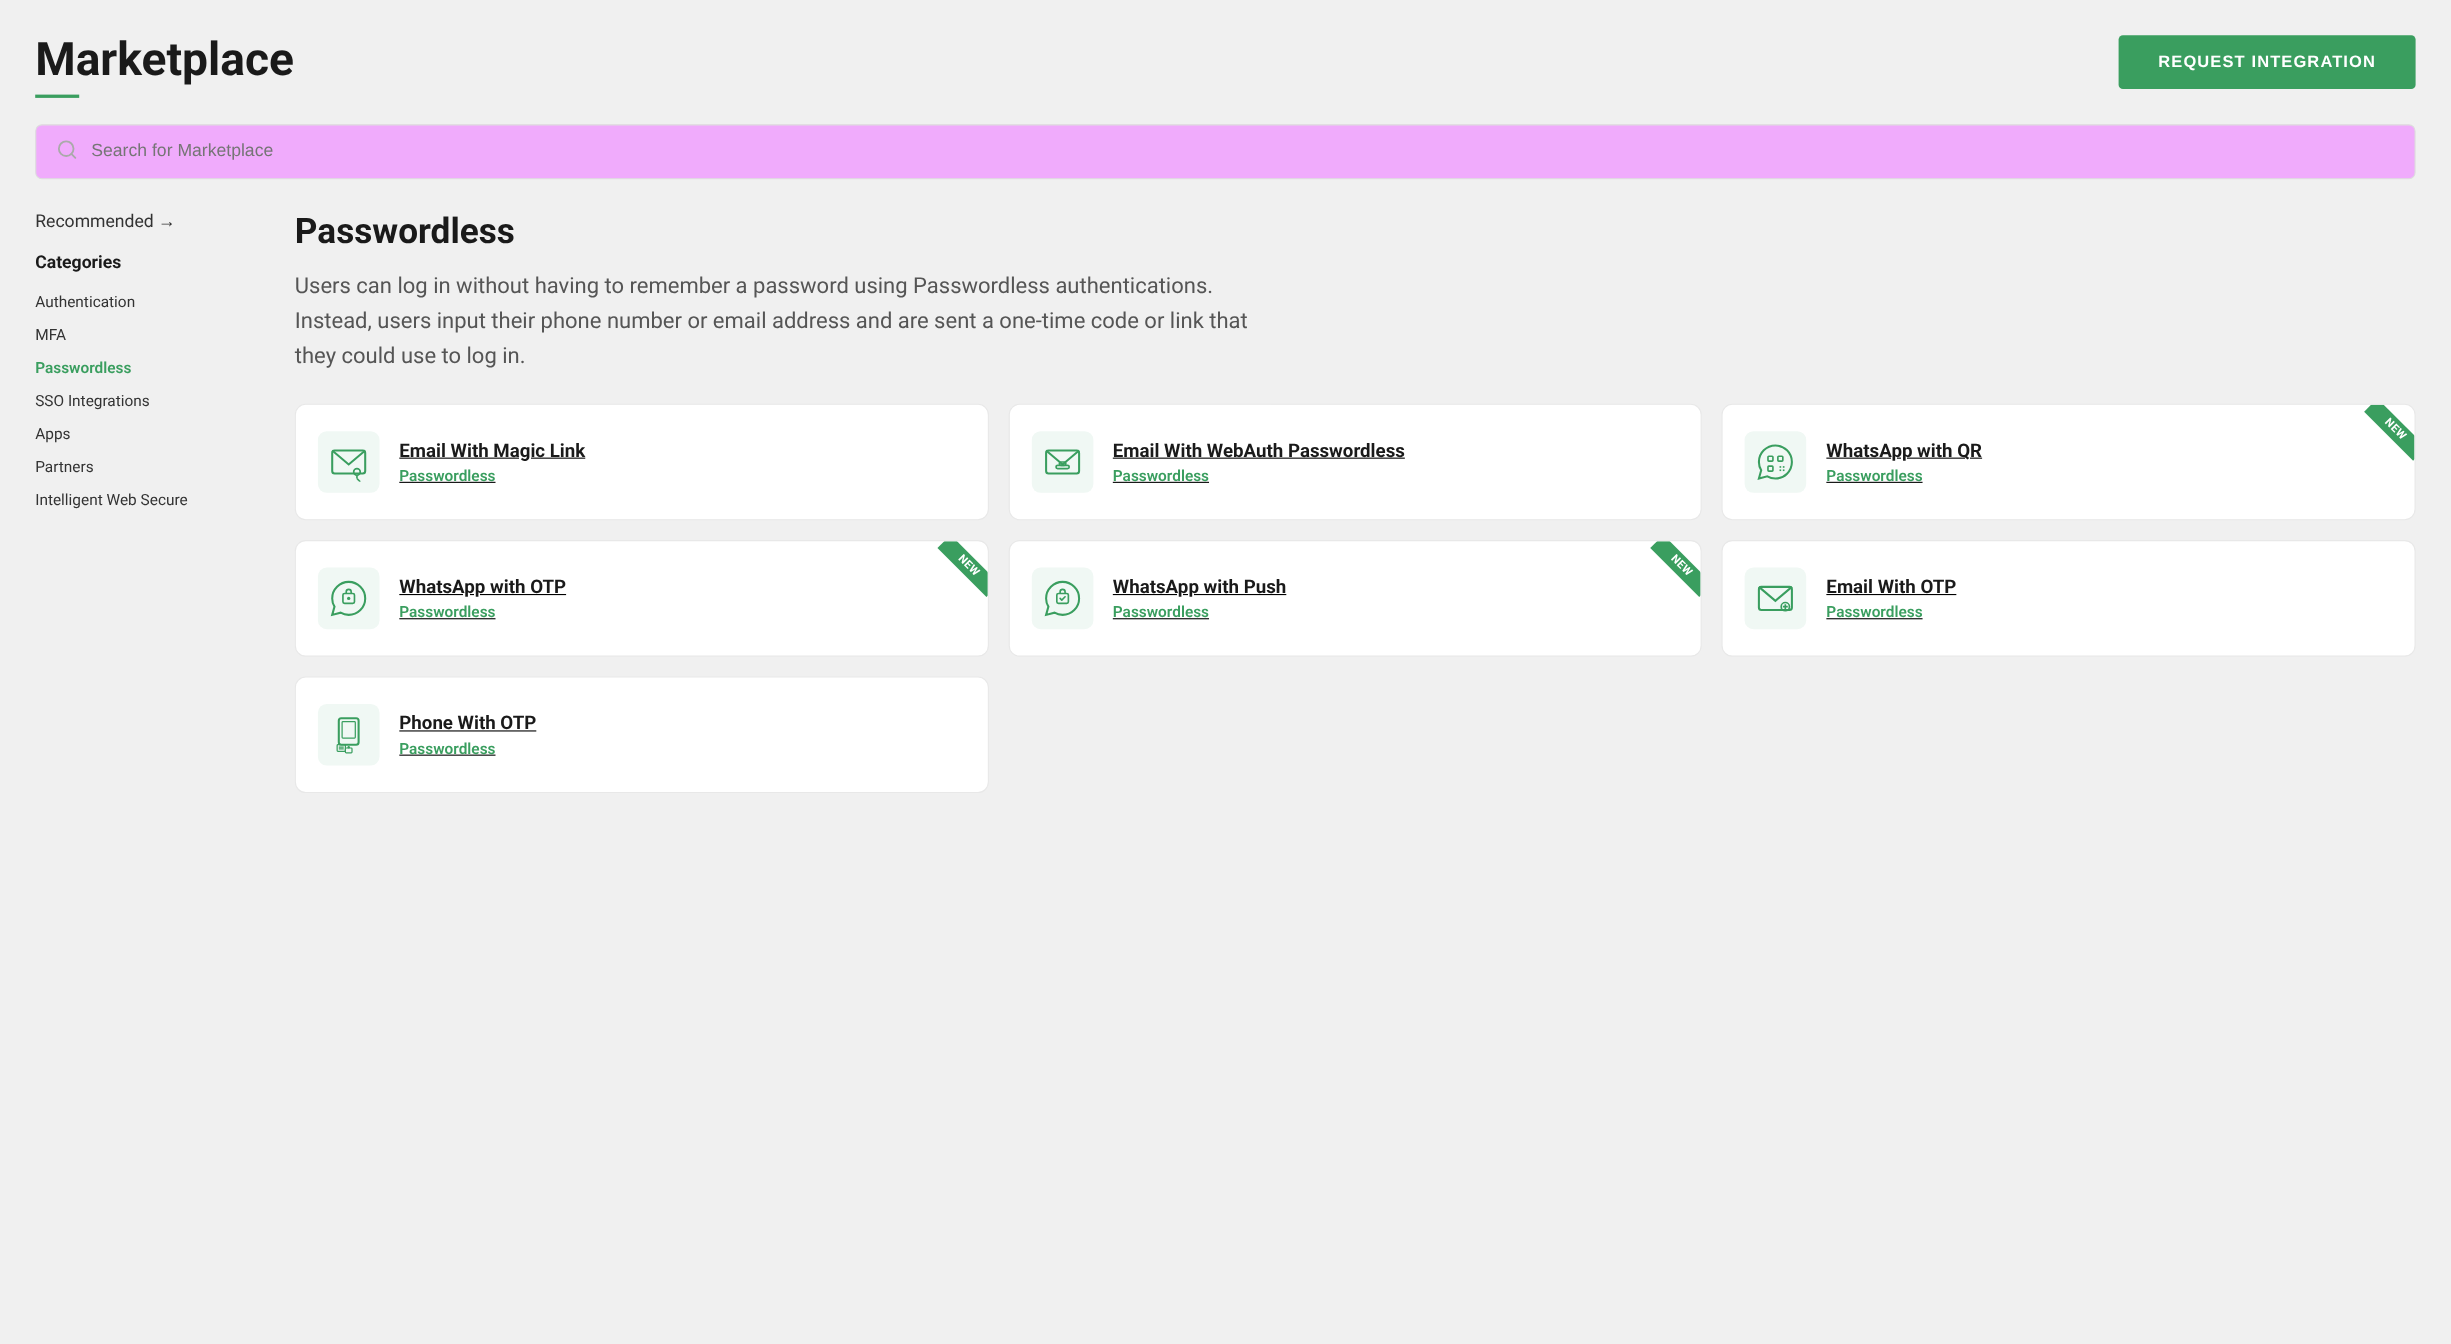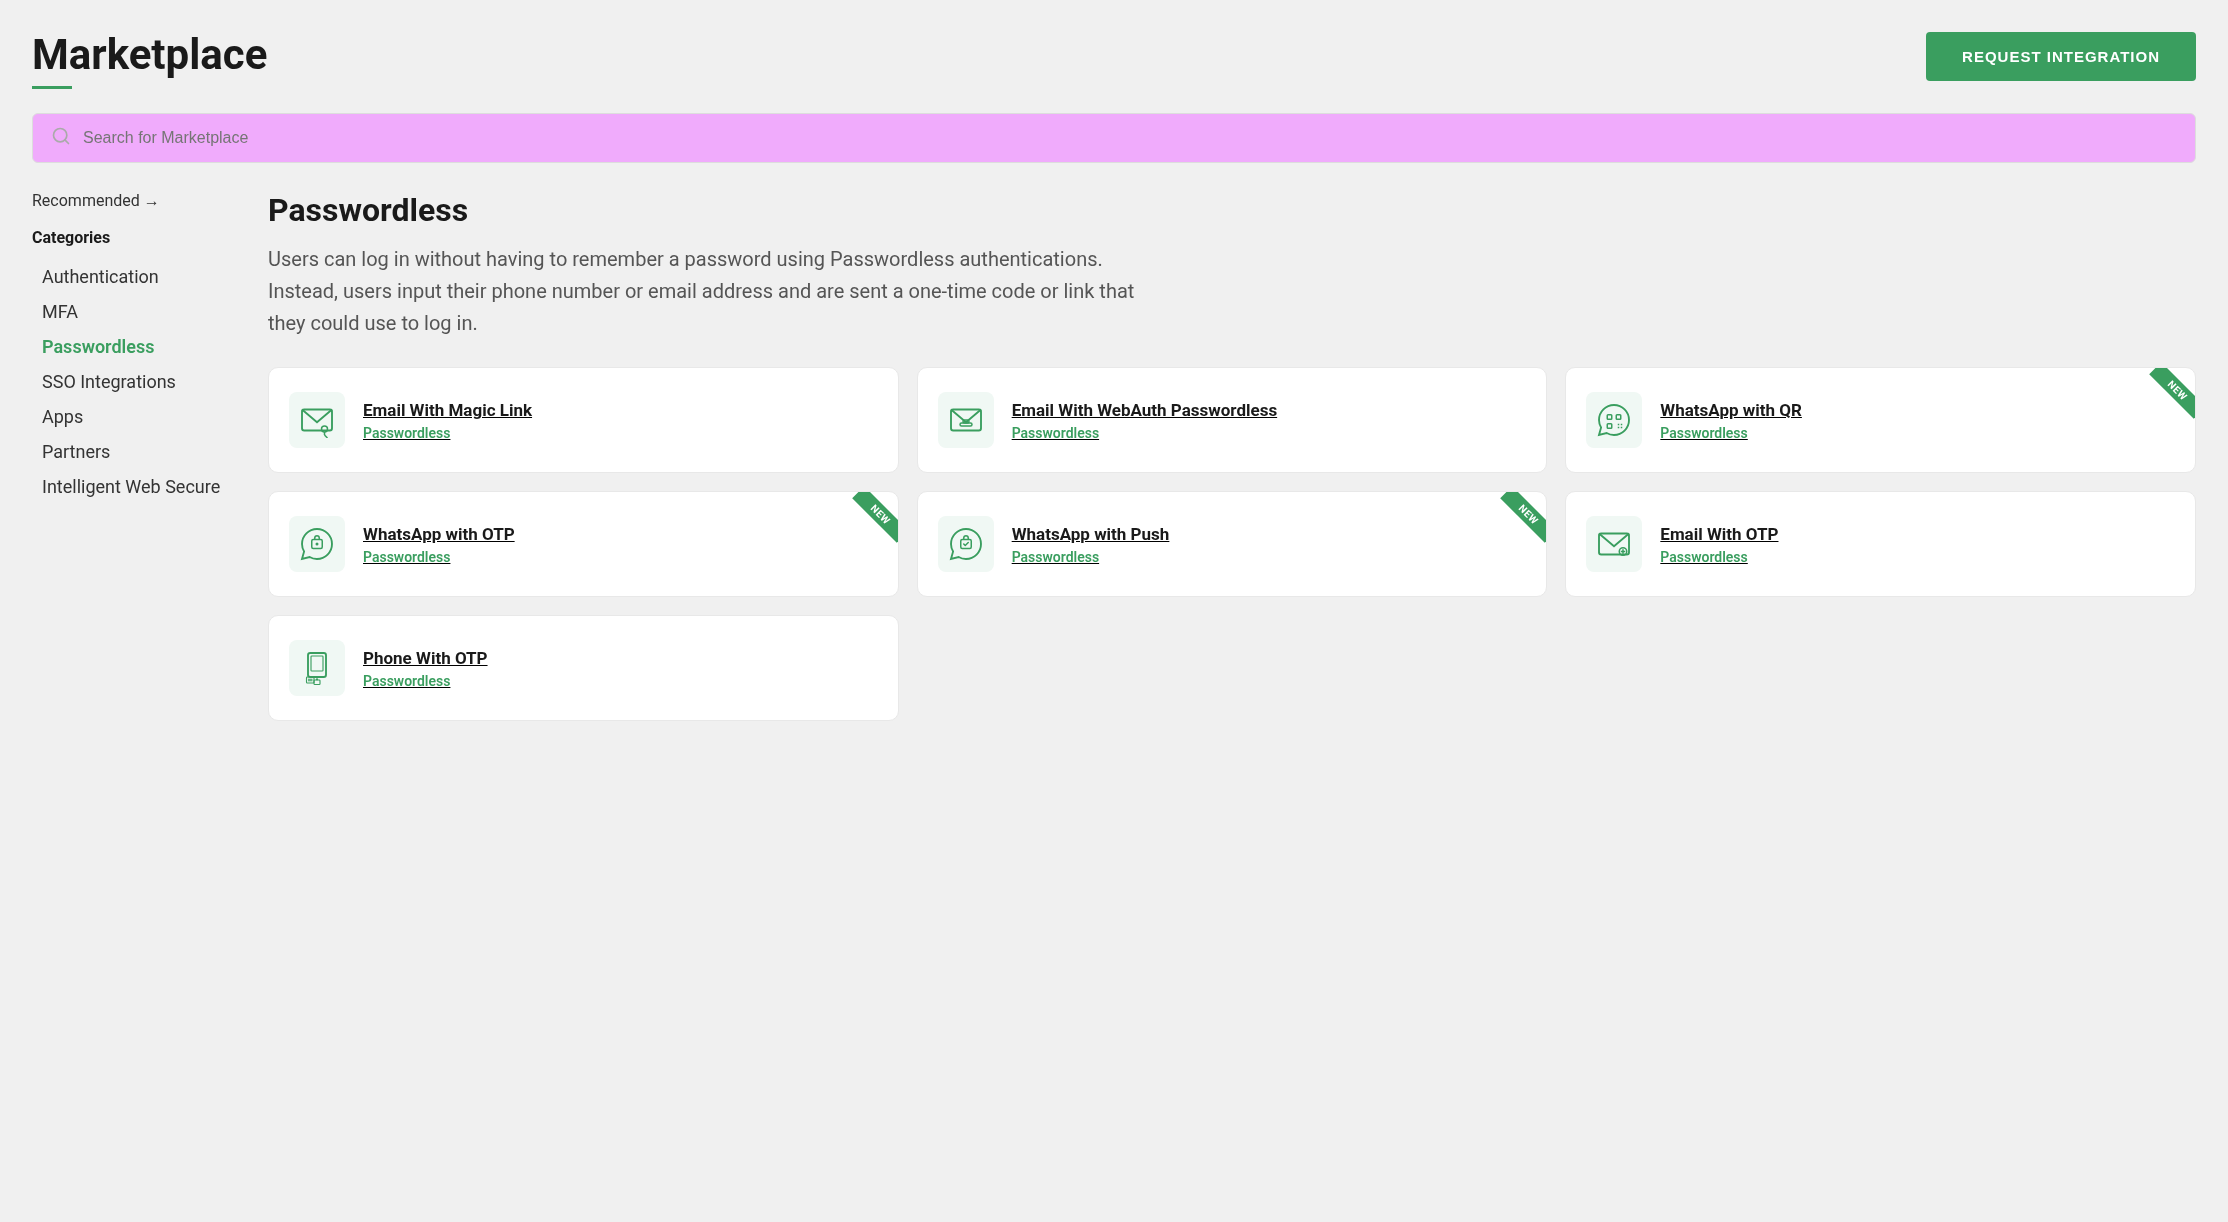--- a/index.html
+++ b/index.html
@@ -76,26 +76,25 @@
       align-items: center;
       gap: 6px;
     }
     .sidebar-section-title {
       font-size: 16px;
       font-weight: 700;
       color: #1a1a1a;
       margin-bottom: 14px;
     }
     .sidebar-item {
-      font-size: 18px;
+      font-size: 14px;
       color: #333;
       cursor: pointer;
       padding: 5px 0;
       margin-bottom: 4px;
-      margin-left: 10px;
     }
     .sidebar-item.active { color: #3a9e5f; font-weight: 600; }
     .content {
       flex: 1;
     }
     .content-title {
       font-size: 32px;
       font-weight: 700;
       color: #1a1a1a;
       margin-bottom: 14px;

